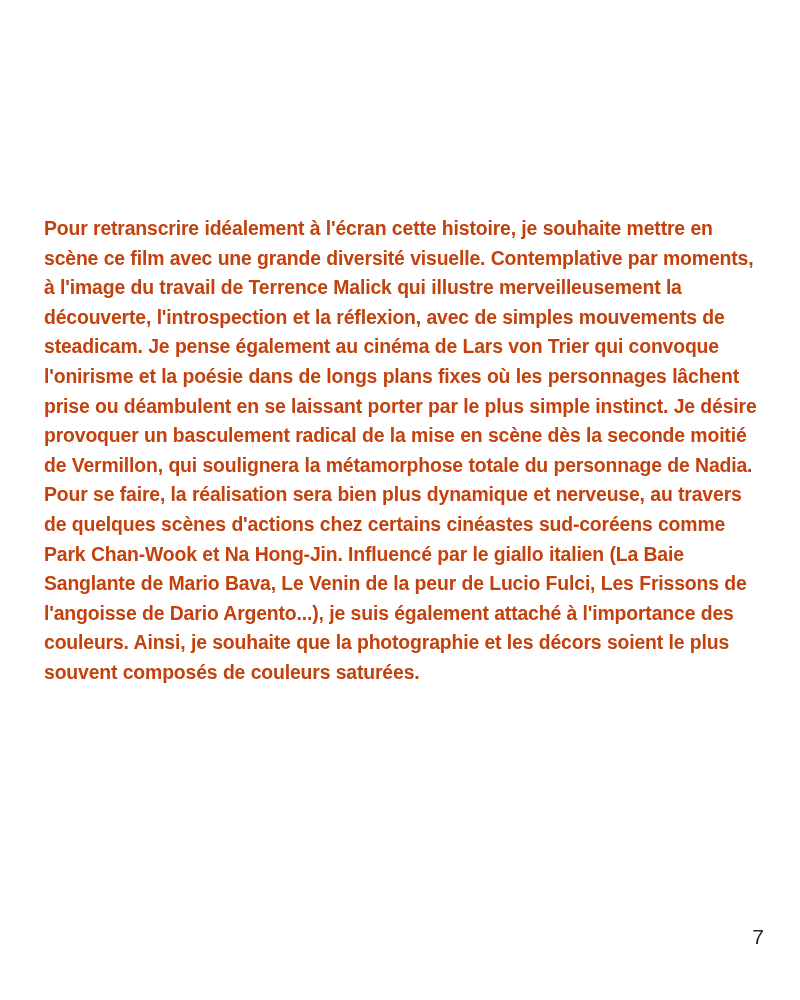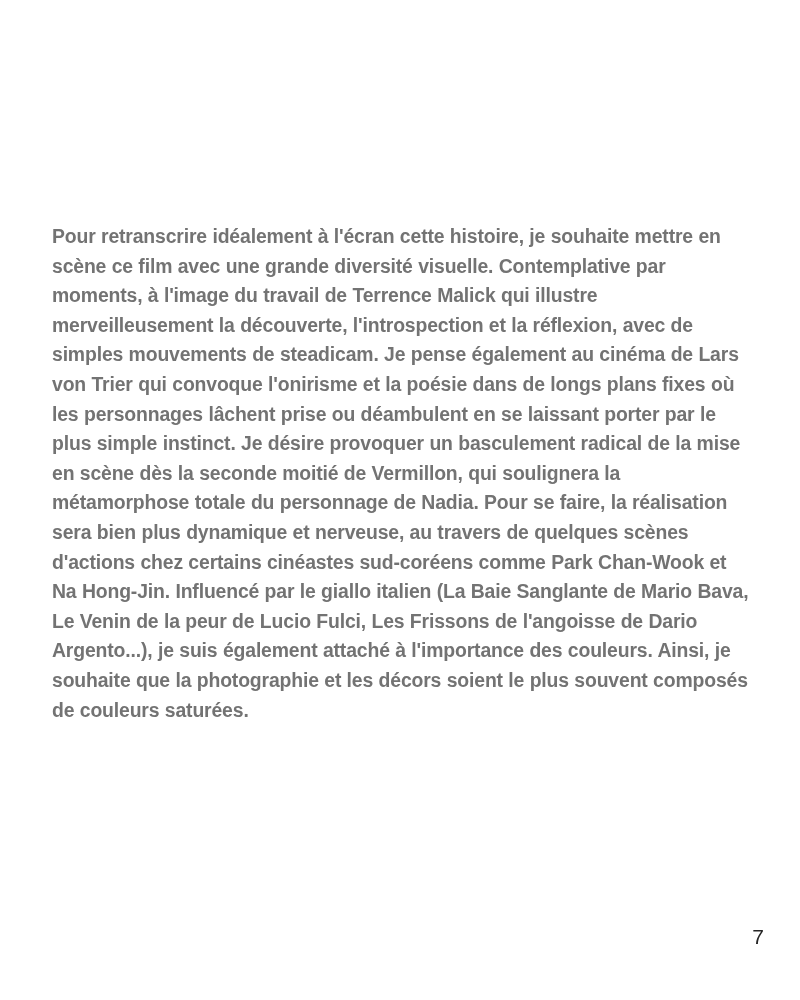--- a/index.html
+++ b/index.html
@@ -25,25 +25,25 @@
   }
 
   .content-area {
     position: absolute;
     left: 36px;
     top: 206px;
     width: 730px;
   }
 
   .body-paragraph {
-    margin: 16px;
+    margin: 8px;
     font-size: 19.4px;
     line-height: 29.6px;
     font-weight: 700;
-    color: #737373;
+    color: #c2410c;
     text-align: left;
     letter-spacing: -0.15px;
     word-spacing: 0.2px;
     font-stretch: condensed;
   }
 
   .page-number {
     position: absolute;
     right: 36px;
     bottom: 53px;

